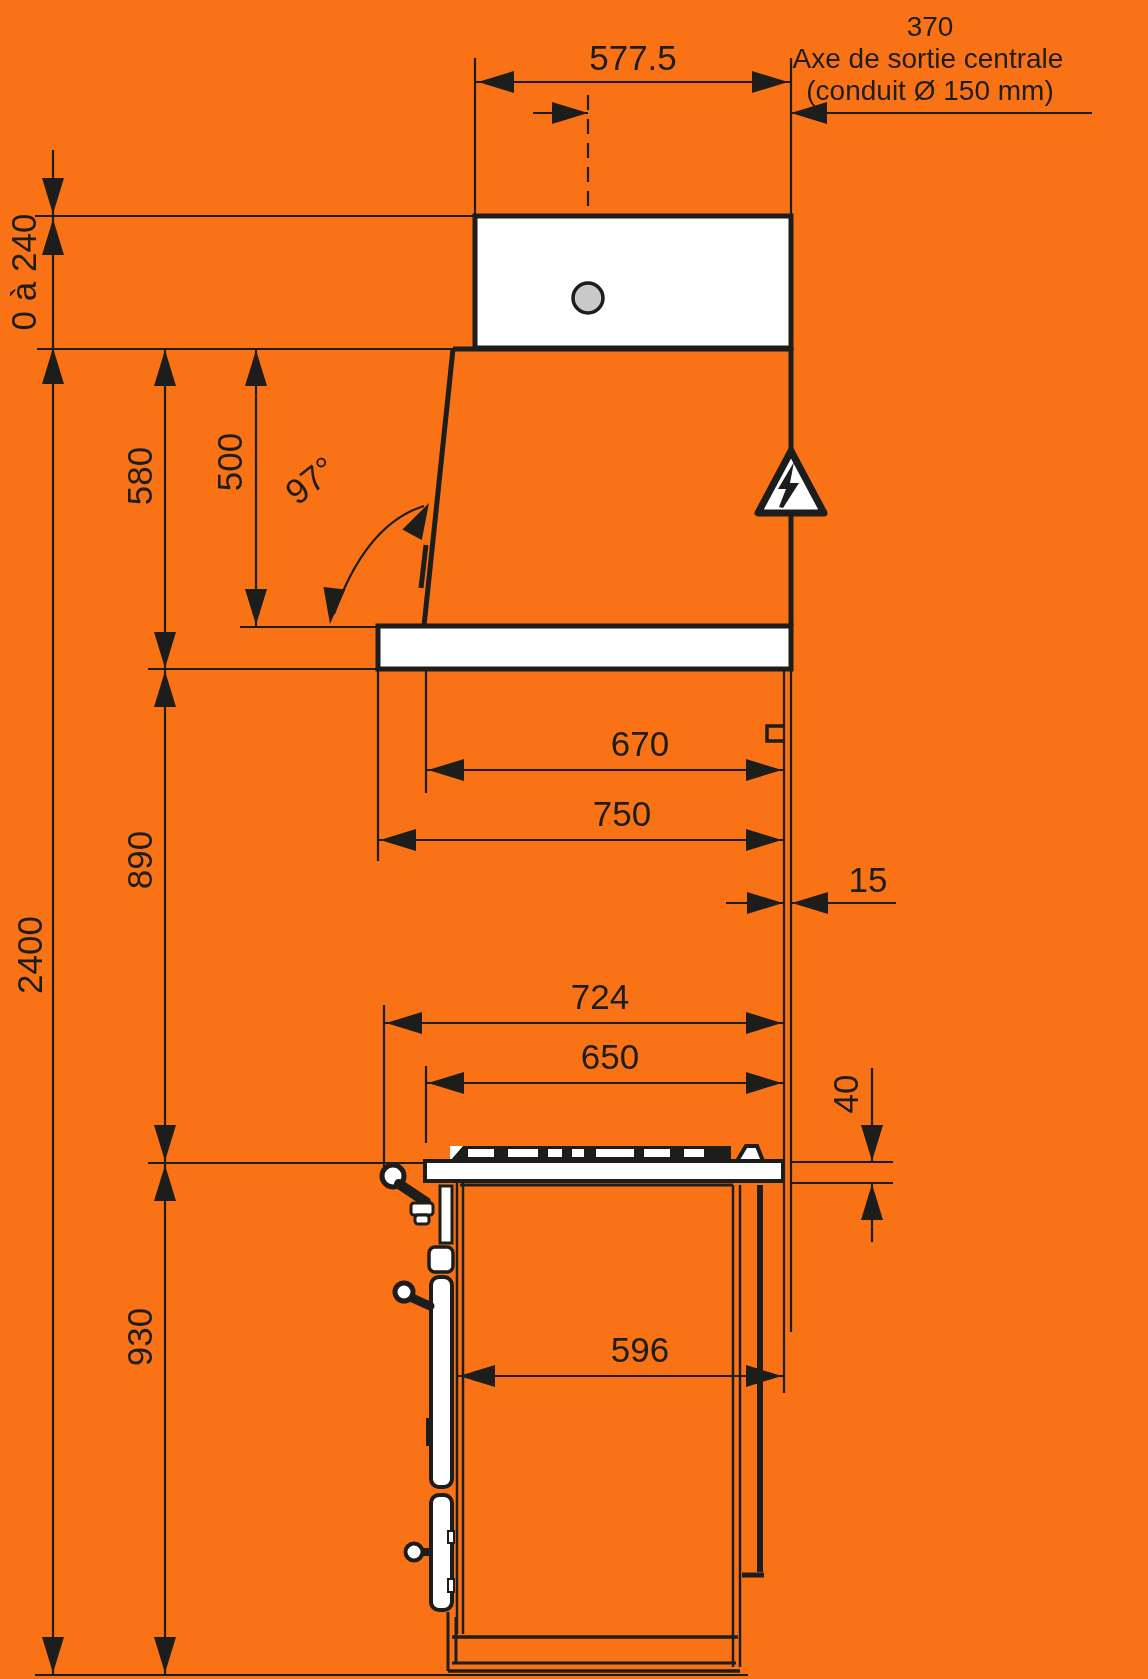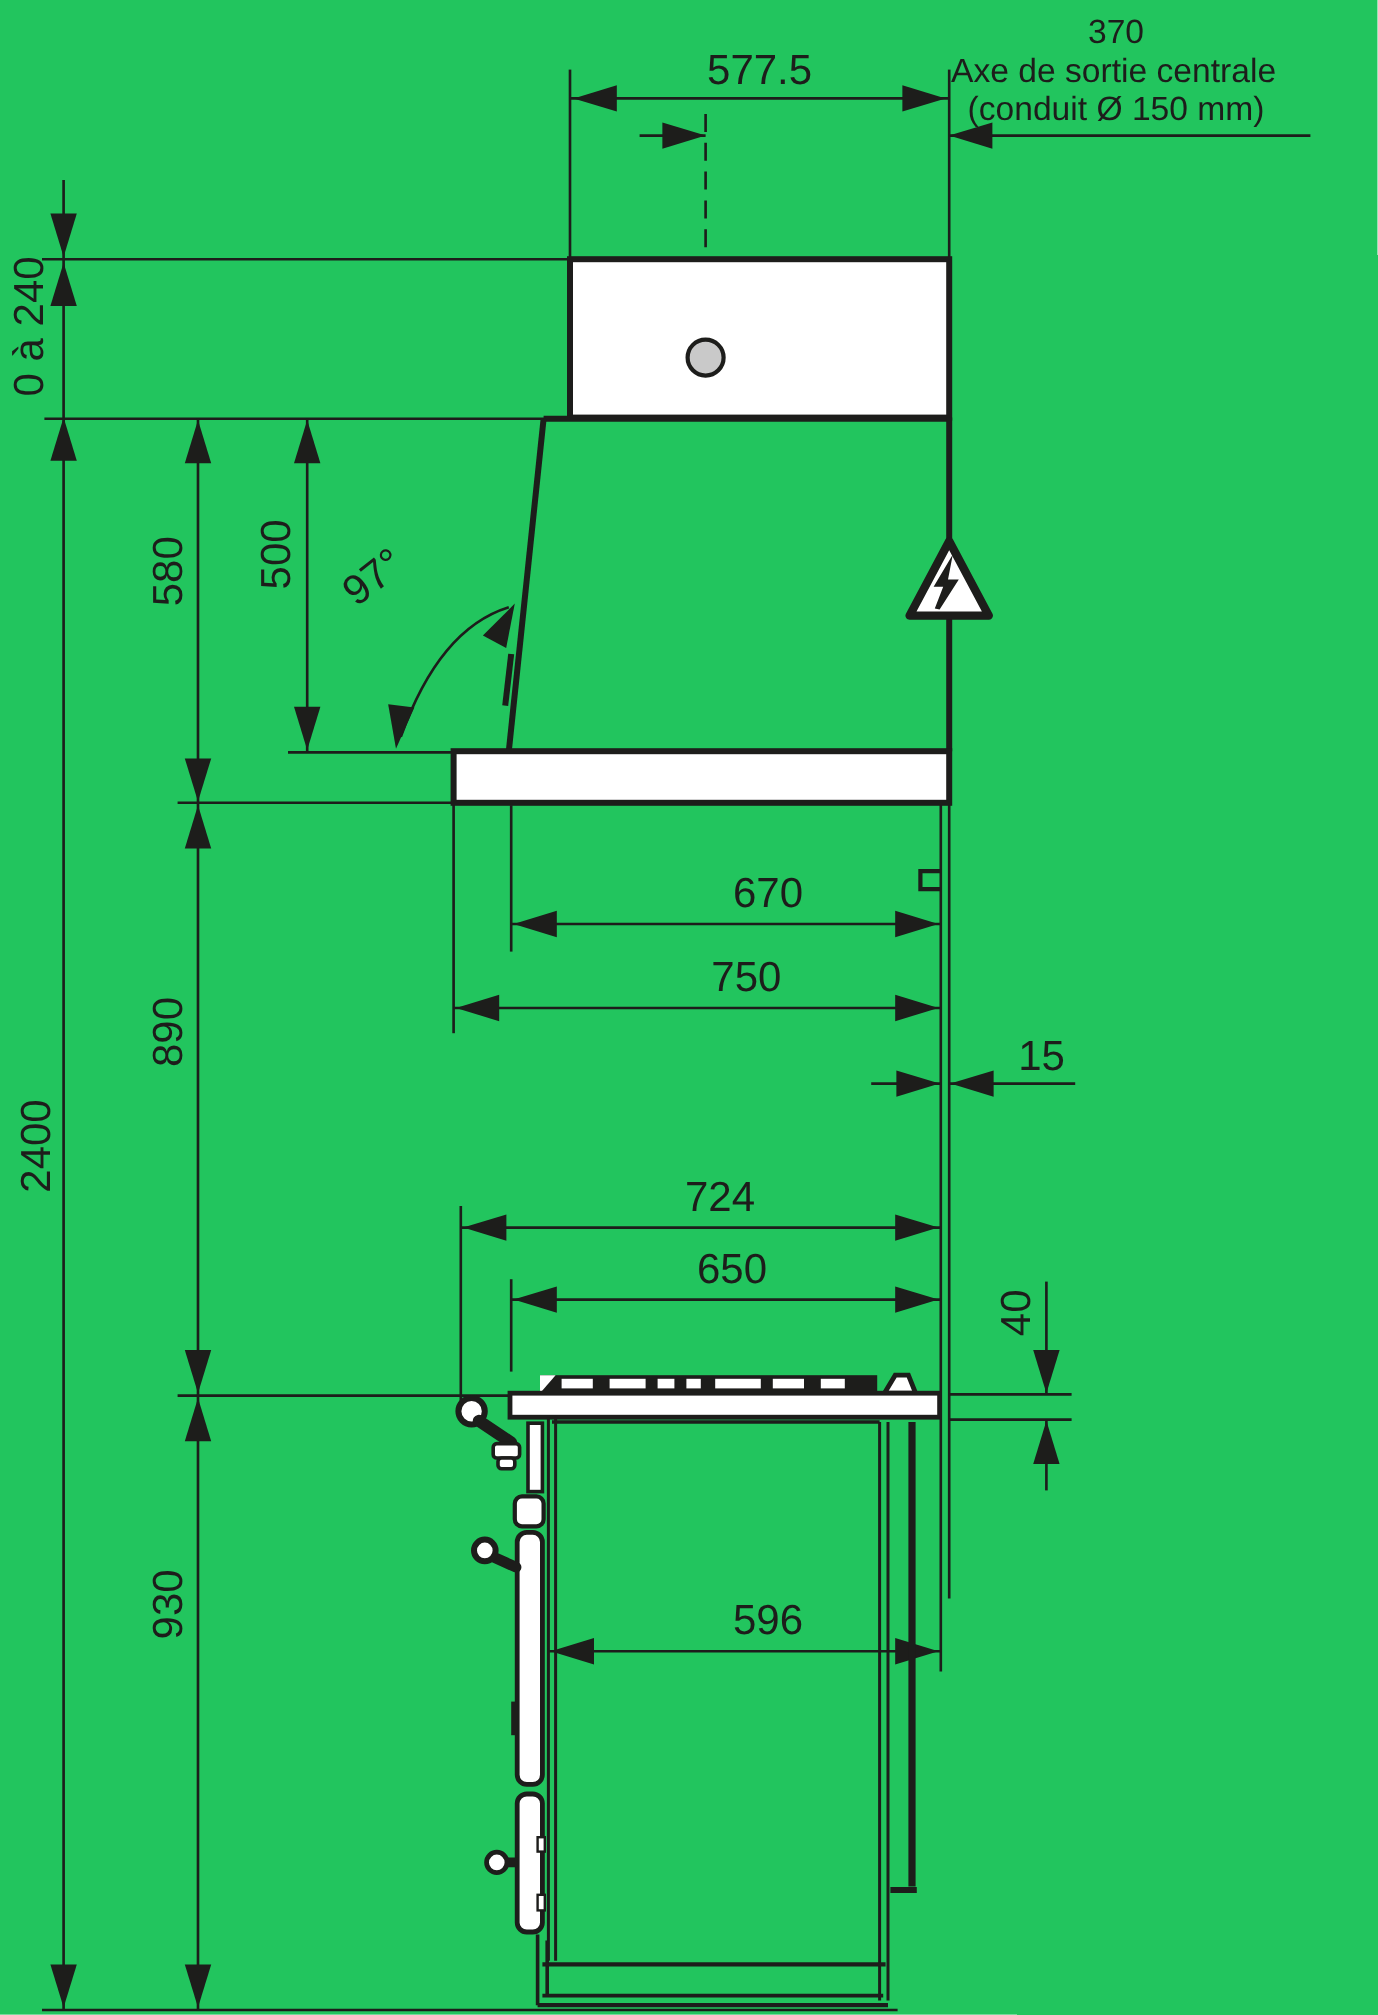--- a/index.html
+++ b/index.html
@@ -1,16 +1,16 @@
 <!DOCTYPE html>
 <html><head>
 <meta charset="utf-8">
 <style>
   html,body{margin:0;padding:0;background:#ffffff;}
-  .page{position:relative;width:1148px;height:1679px;background:#22c55e;overflow:hidden;}
+  .page{position:relative;width:1148px;height:1679px;background:#f97316;overflow:hidden;}
   svg{display:block;}
   svg text{font-family:"Liberation Sans","DejaVu Sans",sans-serif;fill:#1d1d1b;}
   .dim-label{font-size:35px;}
   .ann-label{font-size:28px;}
 </style>
 </head>
 <body>
 
 <div class="page">
 <svg width="1148" height="1679" viewBox="0 0 1148 1679">

